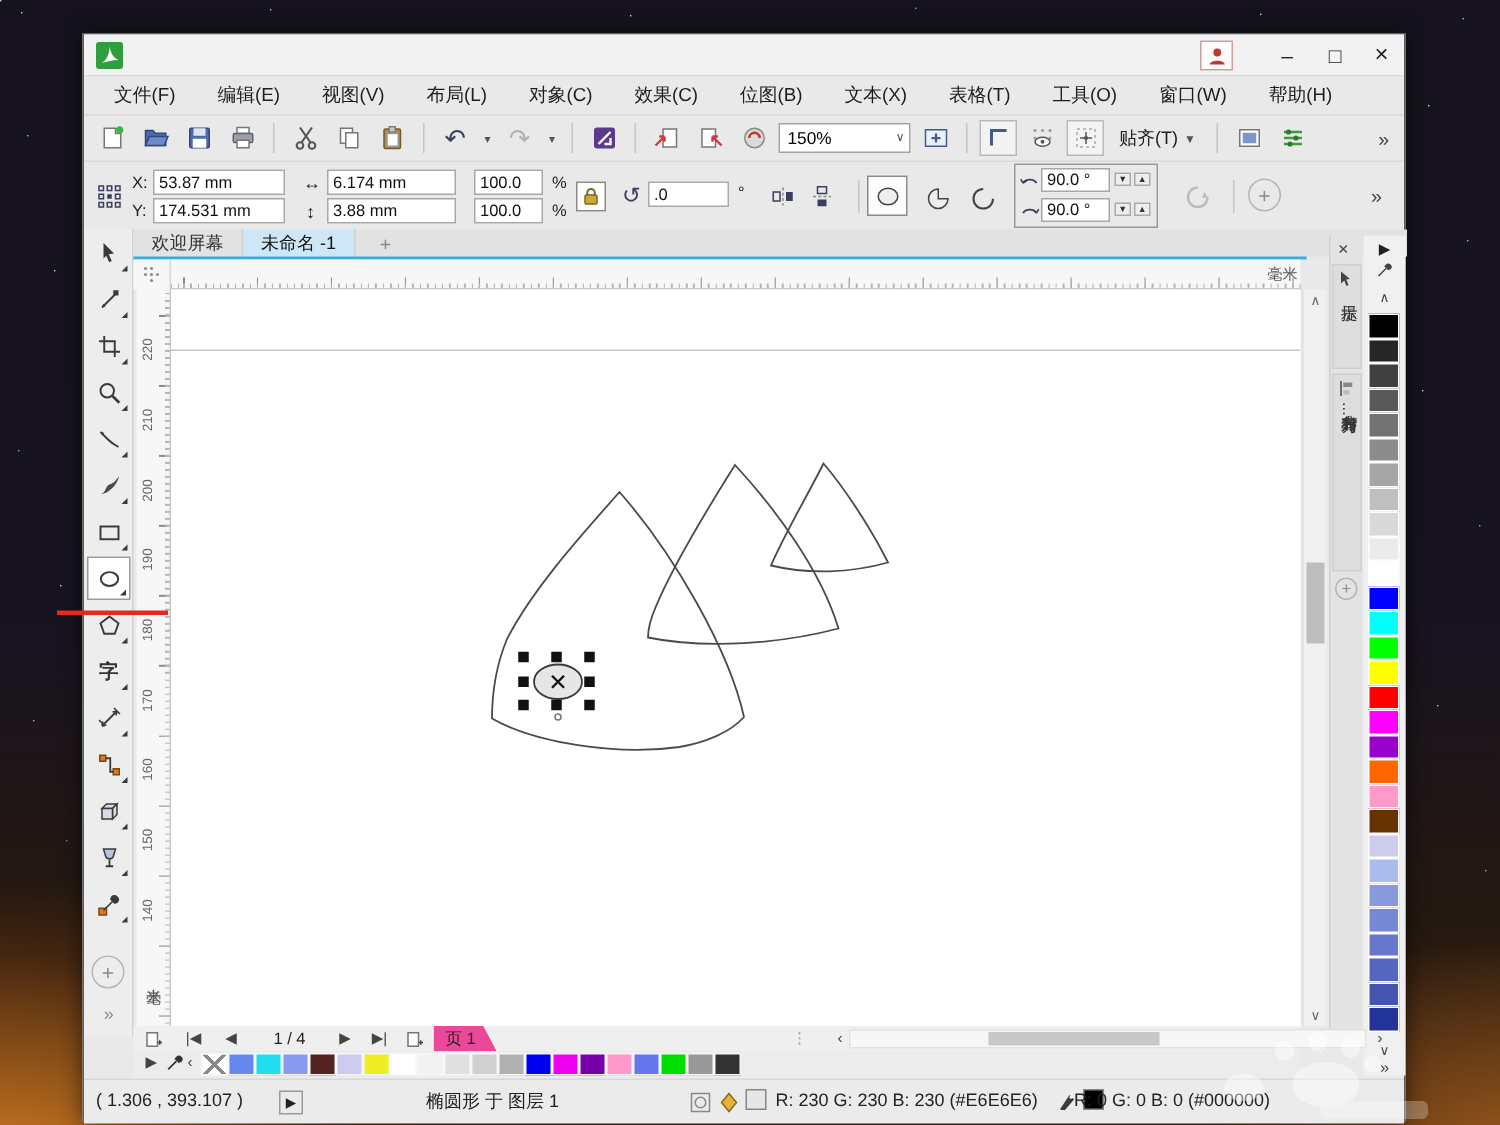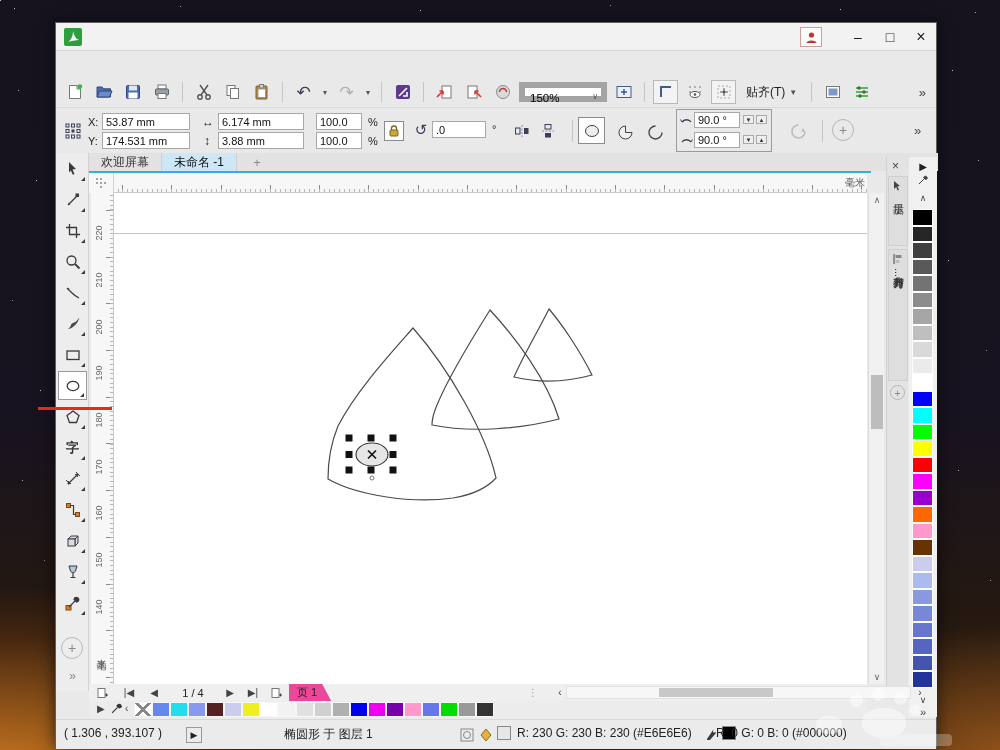--- a/index.html
+++ b/index.html
@@ -24,21 +24,21 @@
   .user-btn { position:absolute; left:744px; top:4px; width:22px; height:20px; border:1px solid #c9a0a0; background:#fbfbfb; display:flex; align-items:center; justify-content:center; }
   .menubar { position:absolute; left:0; top:28px; width:100%; height:26px; background:#e9e9e9; display:flex; align-items:center; padding-left:6px; border-bottom:1px solid #dcdcdc; }
   .menu-item { font-size:12.5px; color:#1d1d1d; padding:4px 14px; white-space:nowrap; }
   
   .tb1 { position:absolute; left:0; top:54px; width:100%; height:30px; display:flex; align-items:center; padding-left:6px; gap:4px; }
   .tbtn { width:25px; height:24px; display:flex; align-items:center; justify-content:center; flex:0 0 auto; }
   .tsep { width:1px; height:20px; background:#c6c6c6; margin:0 4px; flex:0 0 auto; }
   .dd { width:10px; font-size:8px; color:#555; text-align:center; flex:0 0 auto; }
   .glyph { font-size:17px; color:#3b3e5e; line-height:1; }
   .glyph.dis { color:#b0b0b0; }
-  .combo { width:88px; height:20px; background:#fff; border:6px solid #a3a3a3; position:relative; flex:0 0 auto; }
+  .combo { width:88px; height:20px; background:#fff; border:1px solid #a3a3a3; position:relative; flex:0 0 auto; }
   .combo input { width:66px; height:100%; border:none; outline:none; font-size:11.5px; padding-left:5px; background:transparent; font-family:inherit; }
   .combo .ca { position:absolute; right:3px; top:4px; font-size:8px; color:#555; }
   .toggle { border:1px solid #b9b9b9; background:#f3f3f3; }
   .snapbtn { height:22px; padding:0 6px; display:flex; align-items:center; gap:4px; font-size:12px; color:#1d1d1d; flex:0 0 auto; }
   .chev { margin-left:auto; margin-right:10px; font-size:13px; color:#444; flex:0 0 auto; }
   
   .propbar { position:absolute; left:0; top:84px; width:100%; height:46px; border-top:1px solid #dadada; }
   .propbar .lab { position:absolute; font-size:11px; color:#222; }
   .fld { position:absolute; height:17px; border:1px solid #a8a8a8; background:#fff; font-size:11px; color:#111; padding:0 3px; outline:none; font-family:inherit; }
   .pico { position:absolute; display:flex; align-items:center; justify-content:center; }
@@ -124,20 +124,35 @@
       <svg width="13" height="13" viewBox="0 0 13 13">
           <circle cx="6.5" cy="4" r="2.6" fill="#c0392b"></circle>
           <path d="M1.5 12 C1.5 8.6 11.5 8.6 11.5 12 Z" fill="#c0392b"></path>
         </svg>
     </span>
     <span class="cap-btn" style="left:788px">–</span>
     <span class="cap-btn" style="left:820px">□</span>
     <span class="cap-btn" style="left:851px; font-size:16px">×</span>
   </div>
 
+  <div class="menubar">
+
+  <div class="menu-item">文件(F)</div>
+      <div class="menu-item">编辑(E)</div>
+      <div class="menu-item">视图(V)</div>
+      <div class="menu-item">布局(L)</div>
+      <div class="menu-item">对象(C)</div>
+      <div class="menu-item">效果(C)</div>
+      <div class="menu-item">位图(B)</div>
+      <div class="menu-item">文本(X)</div>
+      <div class="menu-item">表格(T)</div>
+      <div class="menu-item">工具(O)</div>
+      <div class="menu-item">窗口(W)</div>
+      <div class="menu-item">帮助(H)</div>
+    </div>
 
   <div class="tb1">
     <span class="tbtn">
         <svg width="18" height="18" viewBox="0 0 18 18">
           <path d="M3.5 2.5 H11 L14.5 6 V15.5 H3.5 Z" fill="#fff" stroke="#777"></path>
           <path d="M11 2.5 V6 H14.5" fill="none" stroke="#777"></path>
           <circle cx="13.8" cy="3.6" r="2.4" fill="#3bb54a"></circle>
         </svg>
       </span>
     <span class="tbtn">

